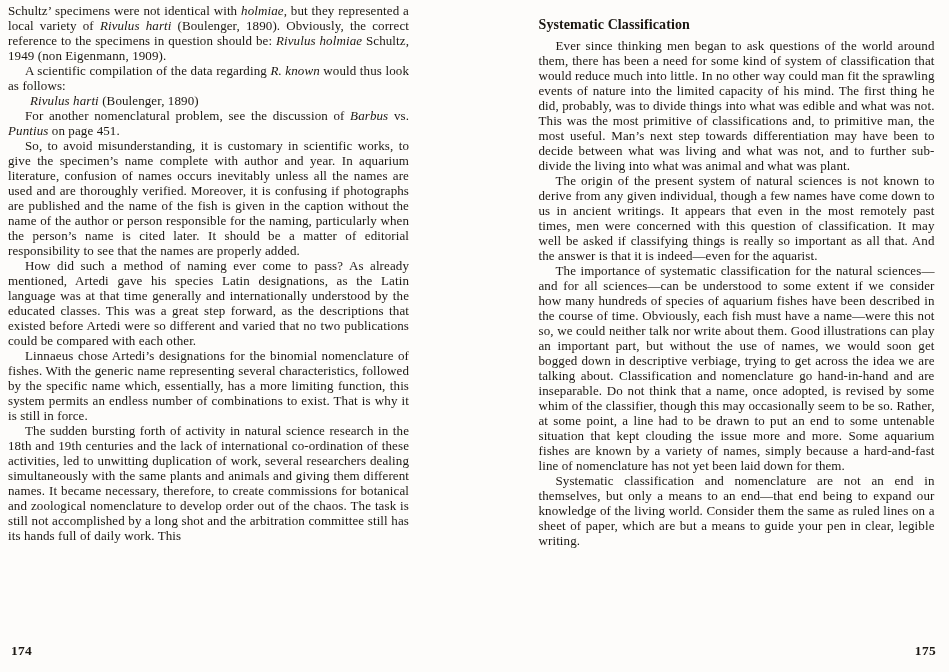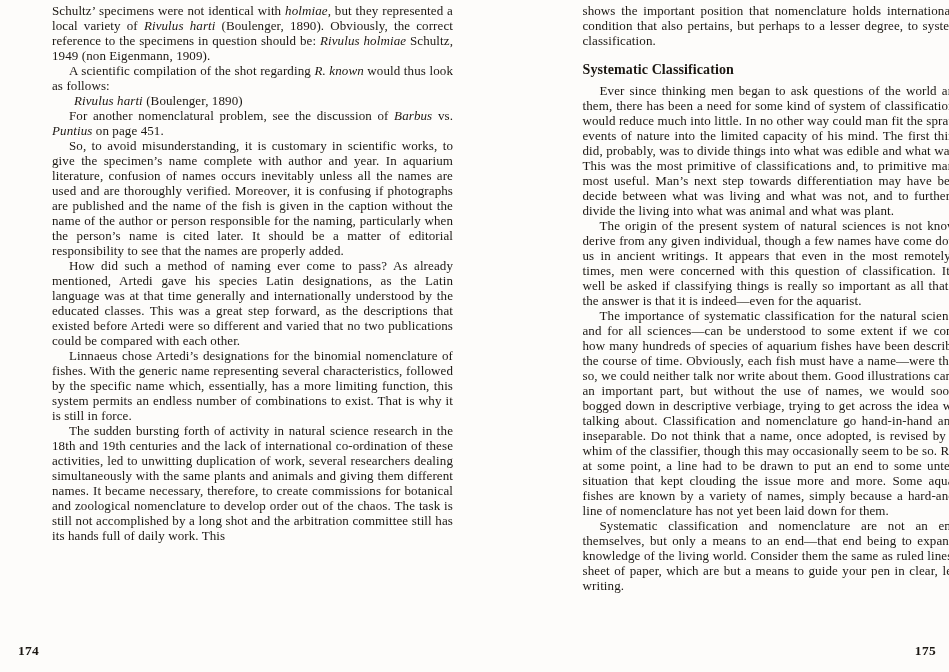--- a/index.html
+++ b/index.html
@@ -19,21 +19,20 @@
   }
   .page {
     position: relative;
     width: 474.5px;
     height: 672px;
     flex: 0 0 auto;
   }
   .page-body {
     position: absolute;
     top: 3px;
-    margin-left: 44px;
   }
   .page-left .page-body {
     left: 8px;
     width: 401px;
   }
   .page-right .page-body {
     left: 64px;
     width: 396px;
   }
   .page-body p {
@@ -54,43 +53,42 @@
     letter-spacing: 0.1px;
   }
   i { font-style: italic; }
   .page-number {
     position: absolute;
     bottom: 13px;
     font-size: 13.5px;
     font-weight: bold;
     letter-spacing: 0.3px;
   }
-  .page-left  .page-number { left: 18px; }
+  .page-left  .page-number { left: 11px; }
   .page-right .page-number { right: 13px; }
 </style>
 </head>
 <body>
 
 <div class="spread">
   <div class="page page-left">
     <div class="page-body">
         <p class="pfirst"><span>Schultz’ specimens were not identical with </span><i>holmiae</i><span>, but they represented a local variety of </span><i>Rivulus harti</i><span> (Boulenger, 1890). Obviously, the correct reference to the specimens in question should be: </span><i>Rivulus holmiae</i><span> Schultz, 1949 (non Eigenmann, 1909).</span></p>
-        <p class="p"><span>A scientific compilation of the shot regarding </span><i>R. known</i><span> would thus look as follows:</span></p>
+        <p class="p"><span>A scientific compilation of the data regarding </span><i>R. known</i><span> would thus look as follows:</span></p>
         <p class="entry"><i>Rivulus harti</i><span> (Boulenger, 1890)</span></p>
         <p class="p"><span>For another nomenclatural problem, see the discussion of </span><i>Barbus</i><span> vs. </span><i>Puntius</i><span> on page 451.</span></p>
         <p class="p"><span>So, to avoid misunderstanding, it is customary in scientific works, to give the specimen’s name complete with author and year. In aquarium literature, confusion of names occurs inevitably unless all the names are used and are thoroughly verified. Moreover, it is confusing if photographs are published and the name of the fish is given in the caption without the name of the author or person responsible for the naming, particularly when the person’s name is cited later. It should be a matter of editorial responsibility to see that the names are properly added.</span></p>
         <p class="p"><span>How did such a method of naming ever come to pass? As already mentioned, Artedi gave his species Latin designations, as the Latin language was at that time generally and internationally understood by the educated classes. This was a great step forward, as the descriptions that existed before Artedi were so different and varied that no two publications could be compared with each other.</span></p>
         <p class="p"><span>Linnaeus chose Artedi’s designations for the binomial nomenclature of fishes. With the generic name representing several characteristics, followed by the specific name which, essentially, has a more limiting function, this system permits an endless number of combinations to exist. That is why it is still in force.</span></p>
         <p class="p"><span>The sudden bursting forth of activity in natural science research in the 18th and 19th centuries and the lack of international co-ordination of these activities, led to unwitting duplication of work, several researchers dealing simultaneously with the same plants and animals and giving them different names. It became necessary, therefore, to create commissions for botanical and zoological nomenclature to develop order out of the chaos. The task is still not accomplished by a long shot and the arbitration committee still has its hands full of daily work. This</span></p>
       </div>
     <div class="page-number">174</div>
   </div>
   <div class="page page-right">
     <div class="page-body">
-        <p class="pfirst"><span>shows the important position that nomenclature holds internationally, a condition that also pertains, but perhaps to a lesser degree, to systematic classification.</span></p>
         <h2 class="heading">Systematic Classification</h2>
         <p class="p"><span>Ever since thinking men began to ask questions of the world around them, there has been a need for some kind of system of classification that would reduce much into little. In no other way could man fit the sprawling events of nature into the limited capacity of his mind. The first thing he did, probably, was to divide things into what was edible and what was not. This was the most primitive of classifications and, to primitive man, the most useful. Man’s next step towards differentiation may have been to decide between what was living and what was not, and to further sub-divide the living into what was animal and what was plant.</span></p>
         <p class="p"><span>The origin of the present system of natural sciences is not known to derive from any given individual, though a few names have come down to us in ancient writings. It appears that even in the most remotely past times, men were concerned with this question of classification. It may well be asked if classifying things is really so important as all that. And the answer is that it is indeed—even for the aquarist.</span></p>
         <p class="p"><span>The importance of systematic classification for the natural sciences—and for all sciences—can be understood to some extent if we consider how many hundreds of species of aquarium fishes have been described in the course of time. Obviously, each fish must have a name—were this not so, we could neither talk nor write about them. Good illustrations can play an important part, but without the use of names, we would soon get bogged down in descriptive verbiage, trying to get across the idea we are talking about. Classification and nomenclature go hand-in-hand and are inseparable. Do not think that a name, once adopted, is revised by some whim of the classifier, though this may occasionally seem to be so. Rather, at some point, a line had to be drawn to put an end to some untenable situation that kept clouding the issue more and more. Some aquarium fishes are known by a variety of names, simply because a hard-and-fast line of nomenclature has not yet been laid down for them.</span></p>
         <p class="p"><span>Systematic classification and nomenclature are not an end in themselves, but only a means to an end—that end being to expand our knowledge of the living world. Consider them the same as ruled lines on a sheet of paper, which are but a means to guide your pen in clear, legible writing.</span></p>
       </div>
     <div class="page-number">175</div>
   </div>
 </div>
 

